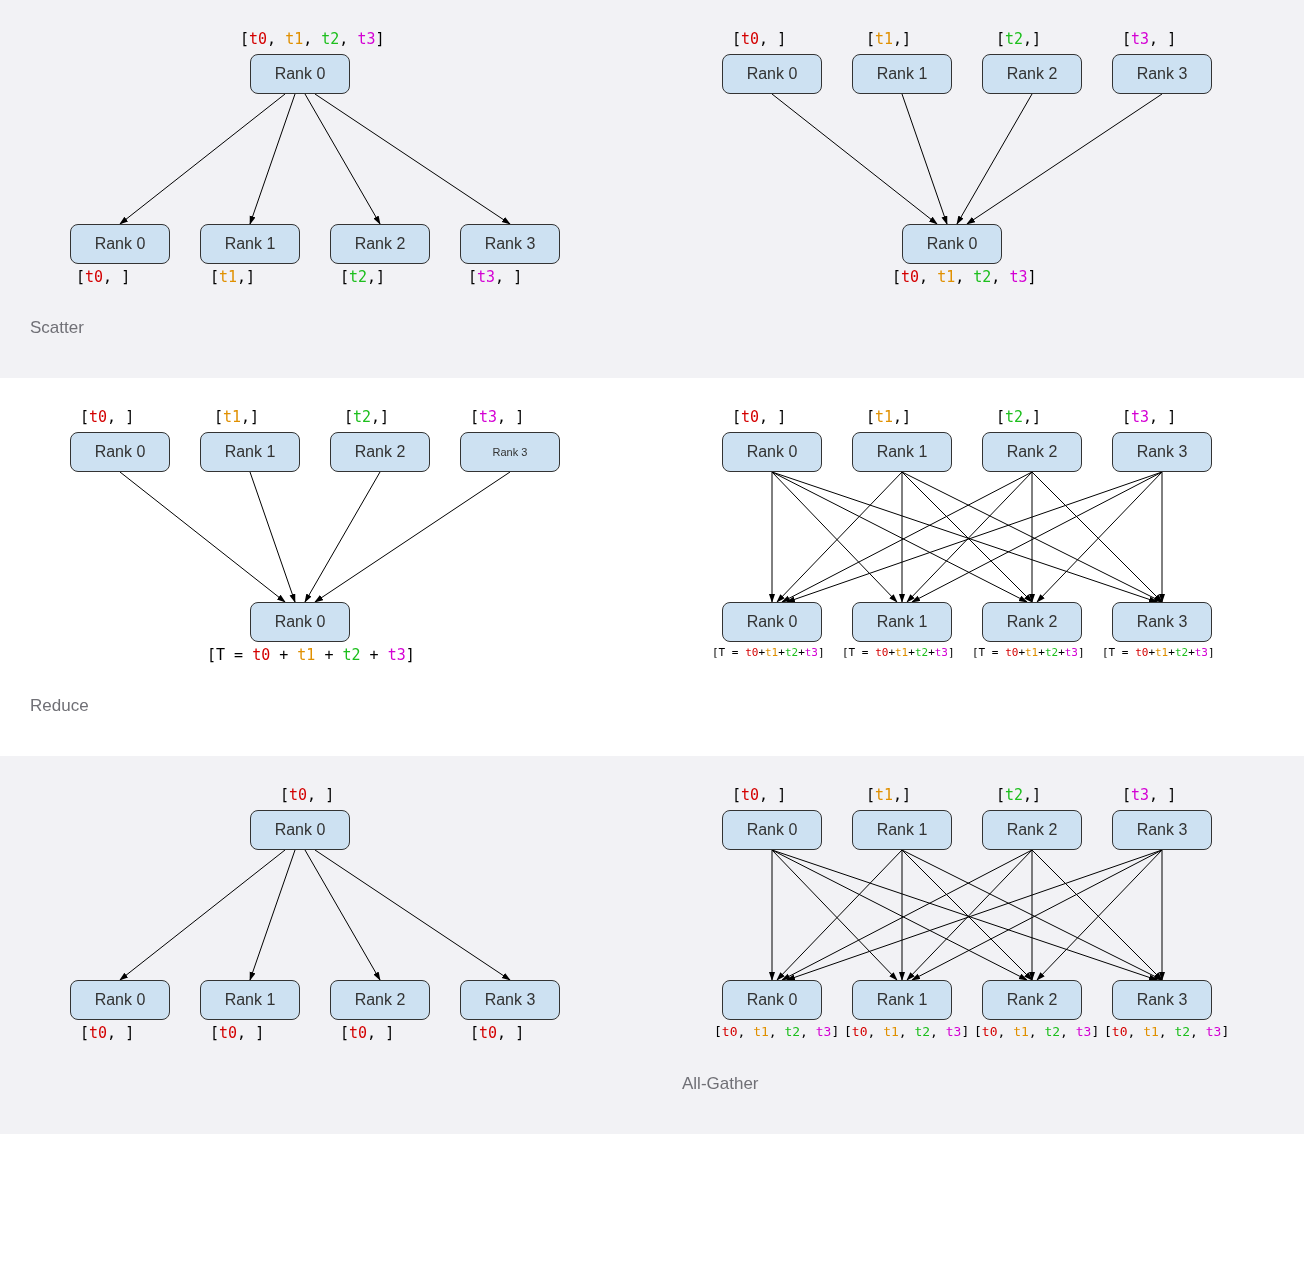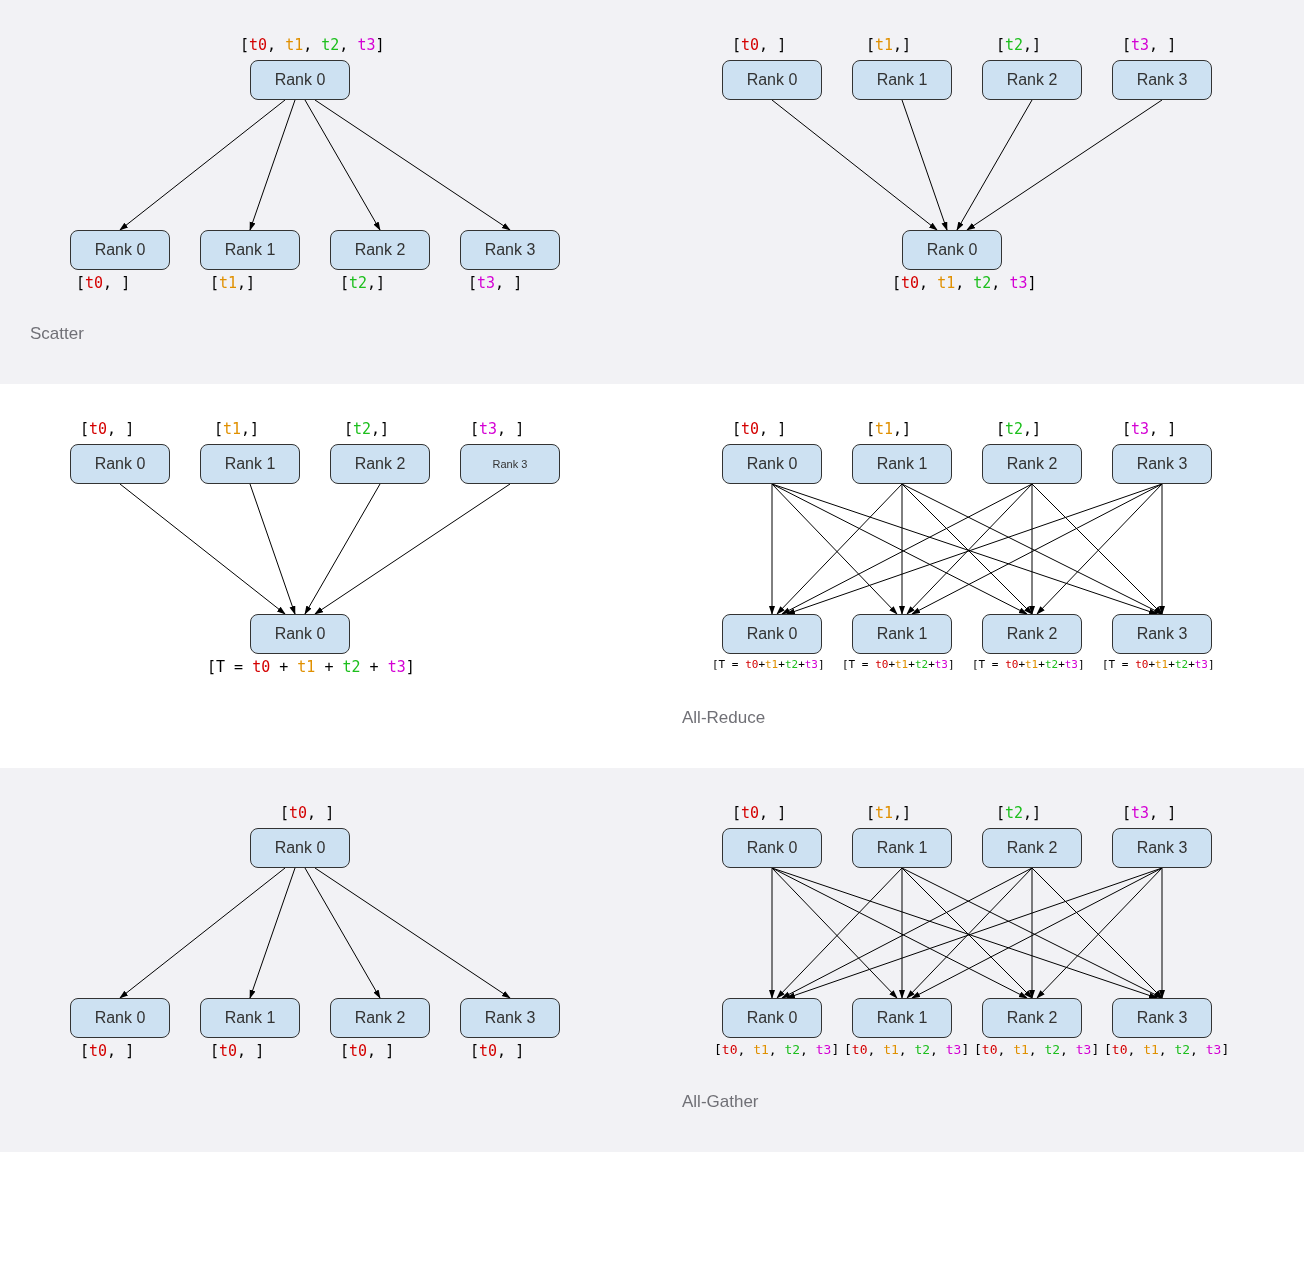--- a/index.html
+++ b/index.html
@@ -5,21 +5,21 @@
   html,body{margin:0;padding:0;}
   body{
     font-family:"Segoe UI",Arial,sans-serif;
     background:#fff;
     width:1305px;
   }
   .row{display:flex;}
   .cell{
     width:652px;
     box-sizing:border-box;
-    padding:30px 30px 40px 30px;
+    padding:24px 30px 40px 30px;
   }
   .shade{background:#f2f2f5;}
   .diagram{position:relative;height:280px;}
   svg.arrows{position:absolute;left:0;top:0;width:100%;height:100%;pointer-events:none;}
   .node-box{
     position:absolute;
     width:100px;height:40px;
     background:#cde1f2;
     border:1px solid #333;
     border-radius:8px;
@@ -127,20 +127,21 @@
       <div class="node-box" style="left:40px;top:30px;">Rank 0</div>
       <div class="node-box" style="left:170px;top:30px;">Rank 1</div>
       <div class="node-box" style="left:300px;top:30px;">Rank 2</div>
       <div class="node-box small" style="left:430px;top:30px;">Rank 3</div>
 
       <div class="node-box" style="left:220px;top:200px;">Rank 0</div>
       <div class="data-label" style="left:177px;top:244px;">
         <span>[T = </span><span class="c0">t0</span><span> + </span><span class="c1">t1</span><span> + </span><span class="c2">t2</span><span> + </span><span class="c3">t3</span><span>]</span>
       </div>
     </div>
+    <div class="caption">Reduce</div>
   </div>
 
   <div class="cell">
     <div class="diagram">
       <svg class="arrows" viewBox="0 0 592 280">
         <g stroke="#000" marker-end="url(#ah)">
           <line x1="90" y1="70" x2="90" y2="200"></line>
             <line x1="90" y1="70" x2="215" y2="200"></line>
             <line x1="90" y1="70" x2="345" y2="200"></line>
             <line x1="90" y1="70" x2="475" y2="200"></line>
@@ -171,21 +172,20 @@
       <div class="node-box" style="left:40px;top:200px;">Rank 0</div>
       <div class="node-box" style="left:170px;top:200px;">Rank 1</div>
       <div class="node-box" style="left:300px;top:200px;">Rank 2</div>
       <div class="node-box" style="left:430px;top:200px;">Rank 3</div>
 
       <div class="data-label xsmall" style="left:30px;top:244px;"><span>[T = </span><span class="c0">t0</span><span>+</span><span class="c1">t1</span><span>+</span><span class="c2">t2</span><span>+</span><span class="c3">t3</span><span>]</span></div>
       <div class="data-label xsmall" style="left:160px;top:244px;"><span>[T = </span><span class="c0">t0</span><span>+</span><span class="c1">t1</span><span>+</span><span class="c2">t2</span><span>+</span><span class="c3">t3</span><span>]</span></div>
       <div class="data-label xsmall" style="left:290px;top:244px;"><span>[T = </span><span class="c0">t0</span><span>+</span><span class="c1">t1</span><span>+</span><span class="c2">t2</span><span>+</span><span class="c3">t3</span><span>]</span></div>
       <div class="data-label xsmall" style="left:420px;top:244px;"><span>[T = </span><span class="c0">t0</span><span>+</span><span class="c1">t1</span><span>+</span><span class="c2">t2</span><span>+</span><span class="c3">t3</span><span>]</span></div>
     </div>
-    <div class="caption">All-Reduce</div>
   </div>
 </div>
 
 <div class="row">
 
   <div class="cell shade">
     <div class="diagram">
       <svg class="arrows" viewBox="0 0 592 280">
         <line x1="255" y1="70" x2="90" y2="200" stroke="#000" marker-end="url(#ah)"></line>
         <line x1="265" y1="70" x2="220" y2="200" stroke="#000" marker-end="url(#ah)"></line>

